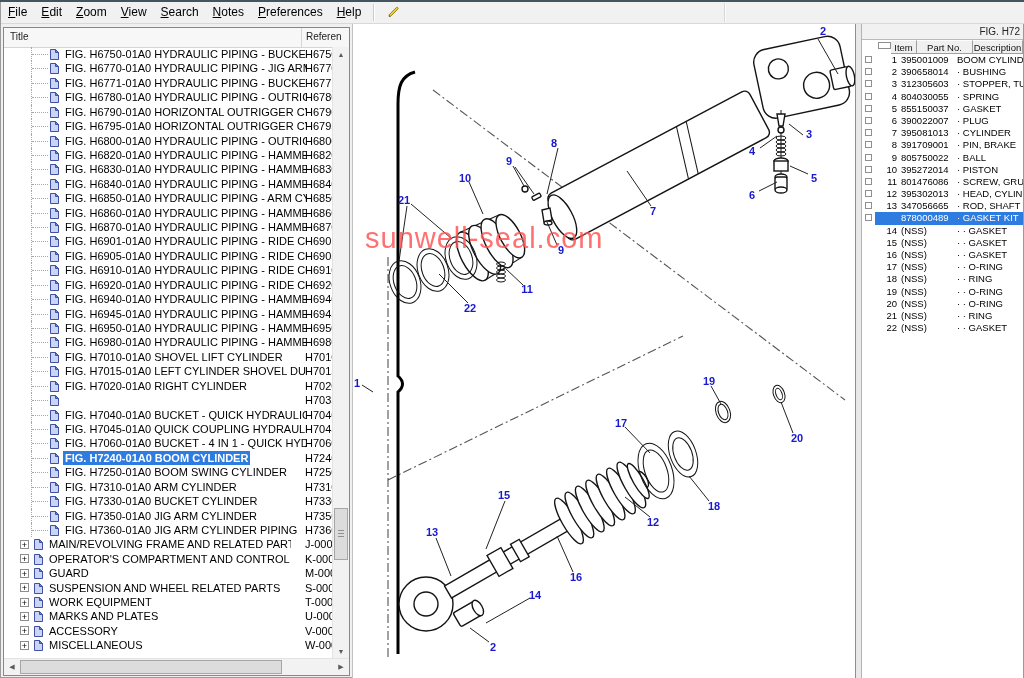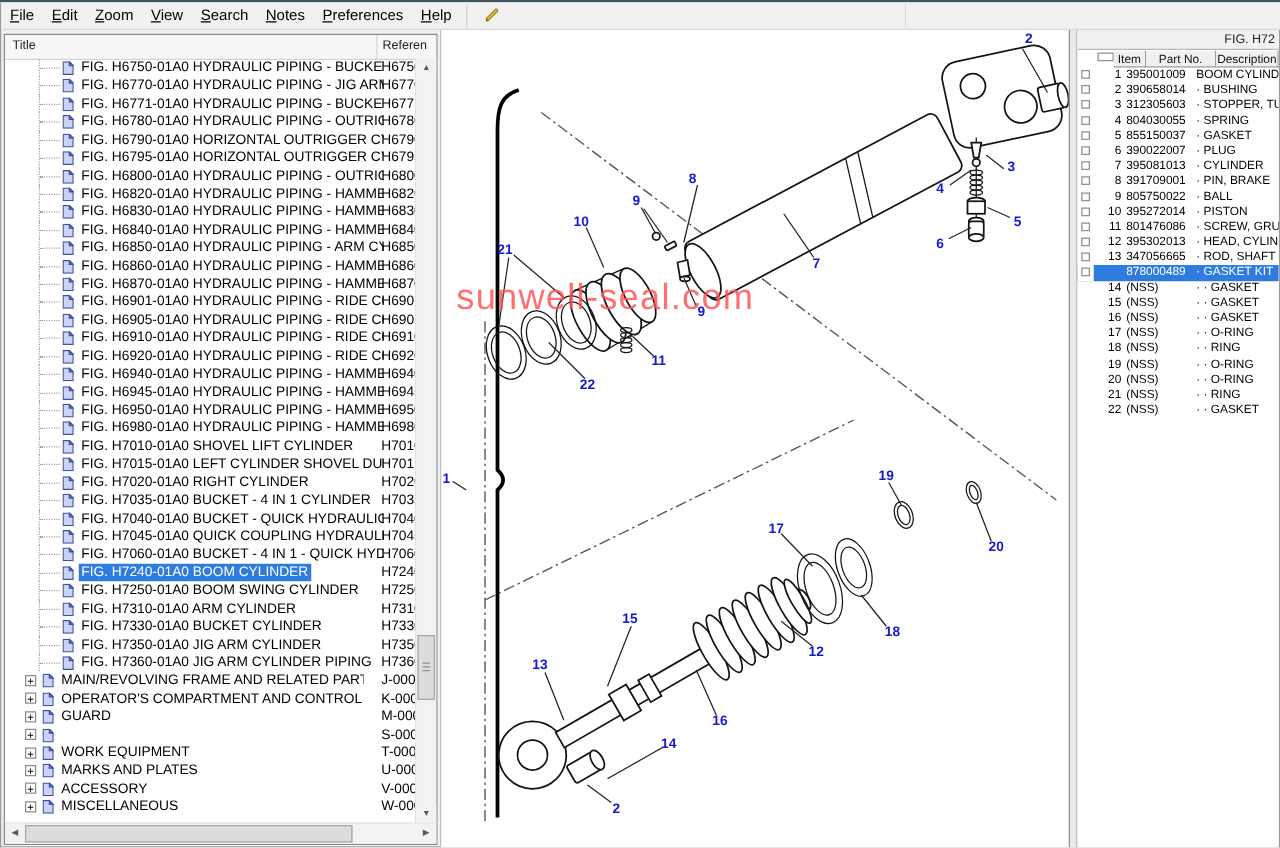--- a/index.html
+++ b/index.html
@@ -22,21 +22,21 @@
   .th-ref{flex:1;padding:3px 0 0 4px;white-space:nowrap;overflow:hidden;}
   .tree-body{position:absolute;left:0;top:19px;right:16px;bottom:16px;overflow:hidden;}
   .trow{position:relative;height:14.43px;cursor:default;}
   .vln{position:absolute;left:27px;top:0;height:100%;border-left:1px dotted #a8a8a8;}
   .hln{position:absolute;left:28px;top:7px;width:16px;border-top:1px dotted #a8a8a8;}
   .trow .doc{position:absolute;left:46px;top:2px;}
   .trow.root .doc{left:30px;}
   .exp{position:absolute;left:16px;top:2.5px;width:9px;height:9px;border:1px solid #8d8d8d;background:#fff;font-style:normal;font-size:9px;line-height:8px;text-align:center;color:#000;box-sizing:border-box;}
   .tlabel{position:absolute;left:59px;top:0;line-height:14.43px;font-size:11px;color:#000;white-space:nowrap;overflow:hidden;max-width:240px;padding:0 2px;}
   .trow.root .tlabel{left:43px;}
-  .tlabel.sel{background:#2e7cdf;color:#fff;}
+  .tlabel.sel{background:#2e7cdf;color:#fff;font-weight:bold;}
   .tref{position:absolute;left:301px;top:0;width:33px;line-height:14.43px;font-size:11px;color:#000;white-space:nowrap;overflow:hidden;}
   
   .vsb{position:absolute;top:19px;right:0;width:16px;bottom:16px;background:#f2f2f2;border-left:1px solid #e3e3e3;}
   .hsb{position:absolute;left:0;right:0;bottom:0;height:16px;background:#f2f2f2;border-top:1px solid #e3e3e3;}
   .sbtn{position:absolute;width:16px;height:15px;color:#5a5a5a;font-size:7px;text-align:center;line-height:15px;background:#f2f2f2;}
   .vsb .up{top:0;} .vsb .down{bottom:0;}
   .hsb .left{left:0;} .hsb .right{right:0;}
   .vthumb{position:absolute;left:1px;right:1px;top:461px;height:52px;background:#dcdcdc;border:1px solid #a6a6a6;box-sizing:border-box;}
   .vthumb i{display:block;margin:2px 3px 0 3px;border-top:1px solid #909090;}
   .vthumb i:first-child{margin-top:21px;}
@@ -345,21 +345,20 @@
           <span class="tlabel">FIG. H7020-01A0 RIGHT CYLINDER</span>
           <span class="tref">H7020</span>
         </div>
         <div class="trow">
           <i class="vln"></i>
           <i class="hln"></i>
           <svg class="doc" width="9" height="11" viewBox="0 0 9 11">
             <path d="M0.5 0.5 H5.5 L8.5 3.5 V10.5 H0.5 Z" fill="#c9d4f6" stroke="#3f51a3"></path>
             <path d="M5.5 0.5 L8.5 3.5 H5.5 Z" fill="#7186cf" stroke="#3f51a3"></path>
           </svg>
-          <span class="tlabel">FIG. H7035-01A0 BUCKET - 4 IN 1 CYLINDER</span>
           <span class="tref">H7035</span>
         </div>
         <div class="trow">
           <i class="vln"></i>
           <i class="hln"></i>
           <svg class="doc" width="9" height="11" viewBox="0 0 9 11">
             <path d="M0.5 0.5 H5.5 L8.5 3.5 V10.5 H0.5 Z" fill="#c9d4f6" stroke="#3f51a3"></path>
             <path d="M5.5 0.5 L8.5 3.5 H5.5 Z" fill="#7186cf" stroke="#3f51a3"></path>
           </svg>
           <span class="tlabel">FIG. H7040-01A0 BUCKET - QUICK HYDRAULIC C...</span>
@@ -471,20 +470,21 @@
           </svg>
           <span class="tlabel">GUARD</span>
           <span class="tref">M-000</span>
         </div>
         <div class="trow root">
           <i class="exp">+</i>
           <svg class="doc" width="9" height="11" viewBox="0 0 9 11">
             <path d="M0.5 0.5 H5.5 L8.5 3.5 V10.5 H0.5 Z" fill="#c9d4f6" stroke="#3f51a3"></path>
             <path d="M5.5 0.5 L8.5 3.5 H5.5 Z" fill="#7186cf" stroke="#3f51a3"></path>
           </svg>
+          <span class="tlabel">SUSPENSION AND WHEEL RELATED PARTS</span>
           <span class="tref">S-000</span>
         </div>
         <div class="trow root">
           <i class="exp">+</i>
           <svg class="doc" width="9" height="11" viewBox="0 0 9 11">
             <path d="M0.5 0.5 H5.5 L8.5 3.5 V10.5 H0.5 Z" fill="#c9d4f6" stroke="#3f51a3"></path>
             <path d="M5.5 0.5 L8.5 3.5 H5.5 Z" fill="#7186cf" stroke="#3f51a3"></path>
           </svg>
           <span class="tlabel">WORK EQUIPMENT</span>
           <span class="tref">T-000</span>

